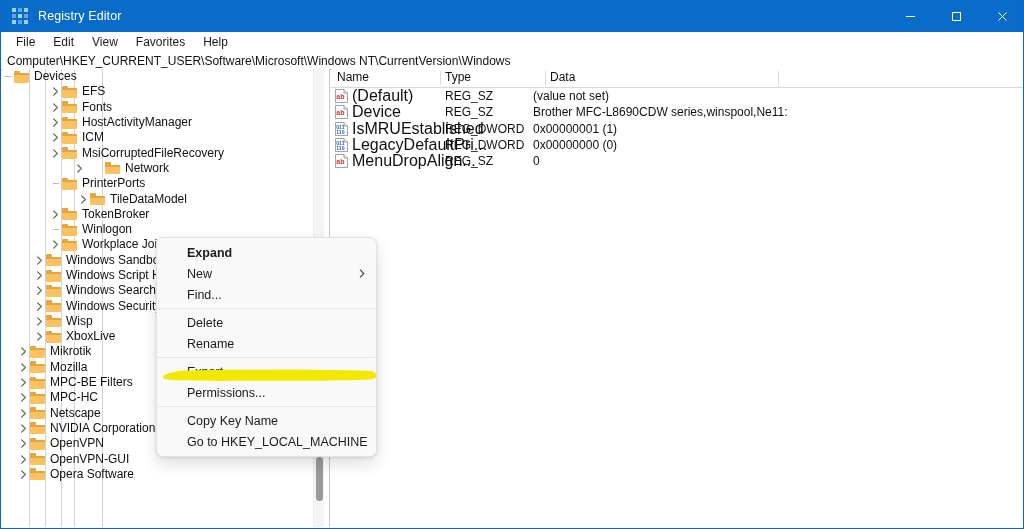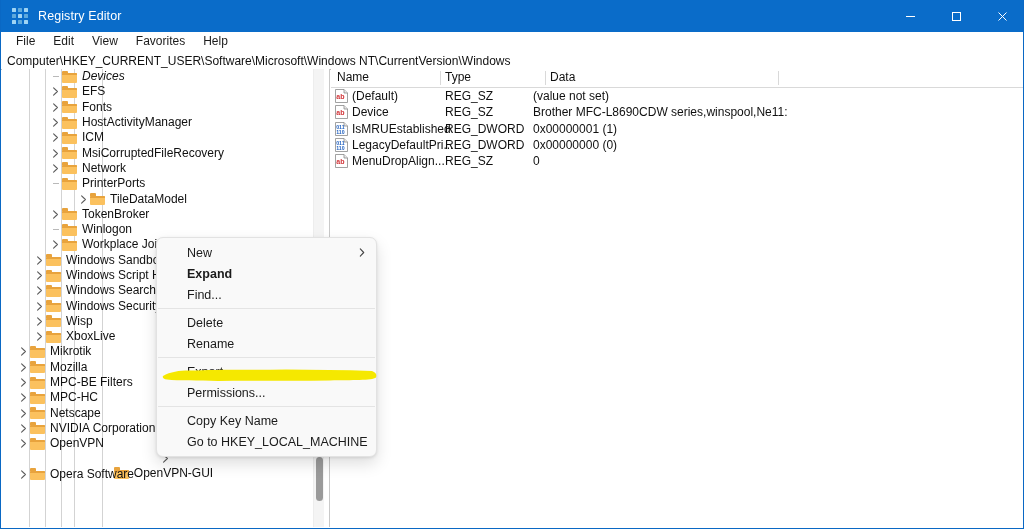--- a/index.html
+++ b/index.html
@@ -78,20 +78,21 @@
   .win-btn svg { display: block; }
 
   
   #menubar {
     position: absolute;
     left: 0; top: 32px;
     width: 1024px;
     height: 20px;
     background: #ffffff;
     display: flex;
+    align-items: center;
     border-bottom: 1px solid #e6e6e6;
   }
   .menu-item {
     font-size: 12px;
     color: #1b1b1b;
     padding: 2px 9px 3px 9px;
     margin-left: 0px;
     white-space: nowrap;
     border-radius: 3px;
   }
@@ -284,21 +285,21 @@
   }
   .val-icon {
     position: absolute;
     left: 4px;
     top: 1px;
     width: 13px; height: 14px;
   }
   .val-name {
     position: absolute;
     left: 21px;
-    font-size: 12px;
+    font-size: 16px;
     color: #101010;
     white-space: nowrap;
   }
   .val-type {
     position: absolute;
     left: 114px;
     font-size: 12px;
     color: #101010;
     white-space: nowrap;
   }
@@ -412,21 +413,21 @@
 
   <div id="tree-panel">
     <div id="indent-guides">
         <span style="left: 27px; height: 458px;"></span>
         <span style="left: 43px; height: 458px;"></span>
         <span style="left: 59px; height: 458px;"></span>
         <span style="left: 72px; height: 458px;"></span>
         <span style="left: 100px; height: 458px;"></span>
       </div>
     <div id="tree-rows">
-        <div class="tree-row" style="padding-left: 48px; font-style: italic;">
+        <div class="tree-row" style="">
           <span class="leafmark"></span>
           <span class="sel-wrap">
             <span class="folder">
               <span class="tab"></span>
               <span class="body"></span>
               <span class="lip"></span>
             </span>
             <span class="tree-label">Devices</span>
           </span>
         </div>
@@ -498,21 +499,21 @@
           </span>
           <span class="sel-wrap">
             <span class="folder">
               <span class="tab"></span>
               <span class="body"></span>
               <span class="lip"></span>
             </span>
             <span class="tree-label">MsiCorruptedFileRecovery</span>
           </span>
         </div>
-        <div class="tree-row" style="padding-left: 48px;">
+        <div class="tree-row" style="padding-left: 72px; gap: 19px;">
           <span class="chev">
             <svg width="7" height="9" viewBox="0 0 7 9">
               <path d="M1.6,0.9 L5.4,4.5 L1.6,8.1" fill="none" stroke="#5a5a5a" stroke-width="1.1" stroke-linecap="round" stroke-linejoin="round"></path>
             </svg>
           </span>
           <span class="sel-wrap">
             <span class="folder">
               <span class="tab"></span>
               <span class="body"></span>
               <span class="lip"></span>
@@ -775,21 +776,21 @@
           </span>
           <span class="sel-wrap">
             <span class="folder">
               <span class="tab"></span>
               <span class="body"></span>
               <span class="lip"></span>
             </span>
             <span class="tree-label">OpenVPN</span>
           </span>
         </div>
-        <div class="tree-row" style="padding-left: 16px; flex-direction: column;">
+        <div class="tree-row" style="padding-left: 16px;">
           <span class="chev">
             <svg width="7" height="9" viewBox="0 0 7 9">
               <path d="M1.6,0.9 L5.4,4.5 L1.6,8.1" fill="none" stroke="#5a5a5a" stroke-width="1.1" stroke-linecap="round" stroke-linejoin="round"></path>
             </svg>
           </span>
           <span class="sel-wrap">
             <span class="folder">
               <span class="tab"></span>
               <span class="body"></span>
               <span class="lip"></span>
@@ -880,31 +881,31 @@
               <text x="1.3" y="9.6" font-family="Liberation Sans, sans-serif" font-size="7" font-weight="bold" fill="#d13438">ab</text>
             </svg></span>
           <span class="val-name">MenuDropAlign...</span>
           <span class="val-type">REG_SZ</span>
           <span class="val-data">0</span>
         </div>
       </div>
   </div>
 
   <div id="ctx-menu">
+      <div class="ctx-item bold">
+        <span>Expand</span>
+      </div>
       <div class="ctx-item">
         <span>New</span>
         <span class="ctx-sub-arrow">
           <svg width="6" height="9" viewBox="0 0 6 9">
             <path d="M1.3,0.9 L4.7,4.5 L1.3,8.1" fill="none" stroke="#444" stroke-width="1.1" stroke-linecap="round" stroke-linejoin="round"></path>
           </svg>
         </span>
       </div>
-      <div class="ctx-item bold">
-        <span>Expand</span>
-      </div>
       <div class="ctx-item">
         <span>Find...</span>
       </div>
       <div class="ctx-sep"></div>
       <div class="ctx-item">
         <span>Delete</span>
       </div>
       <div class="ctx-item">
         <span>Rename</span>
       </div>

